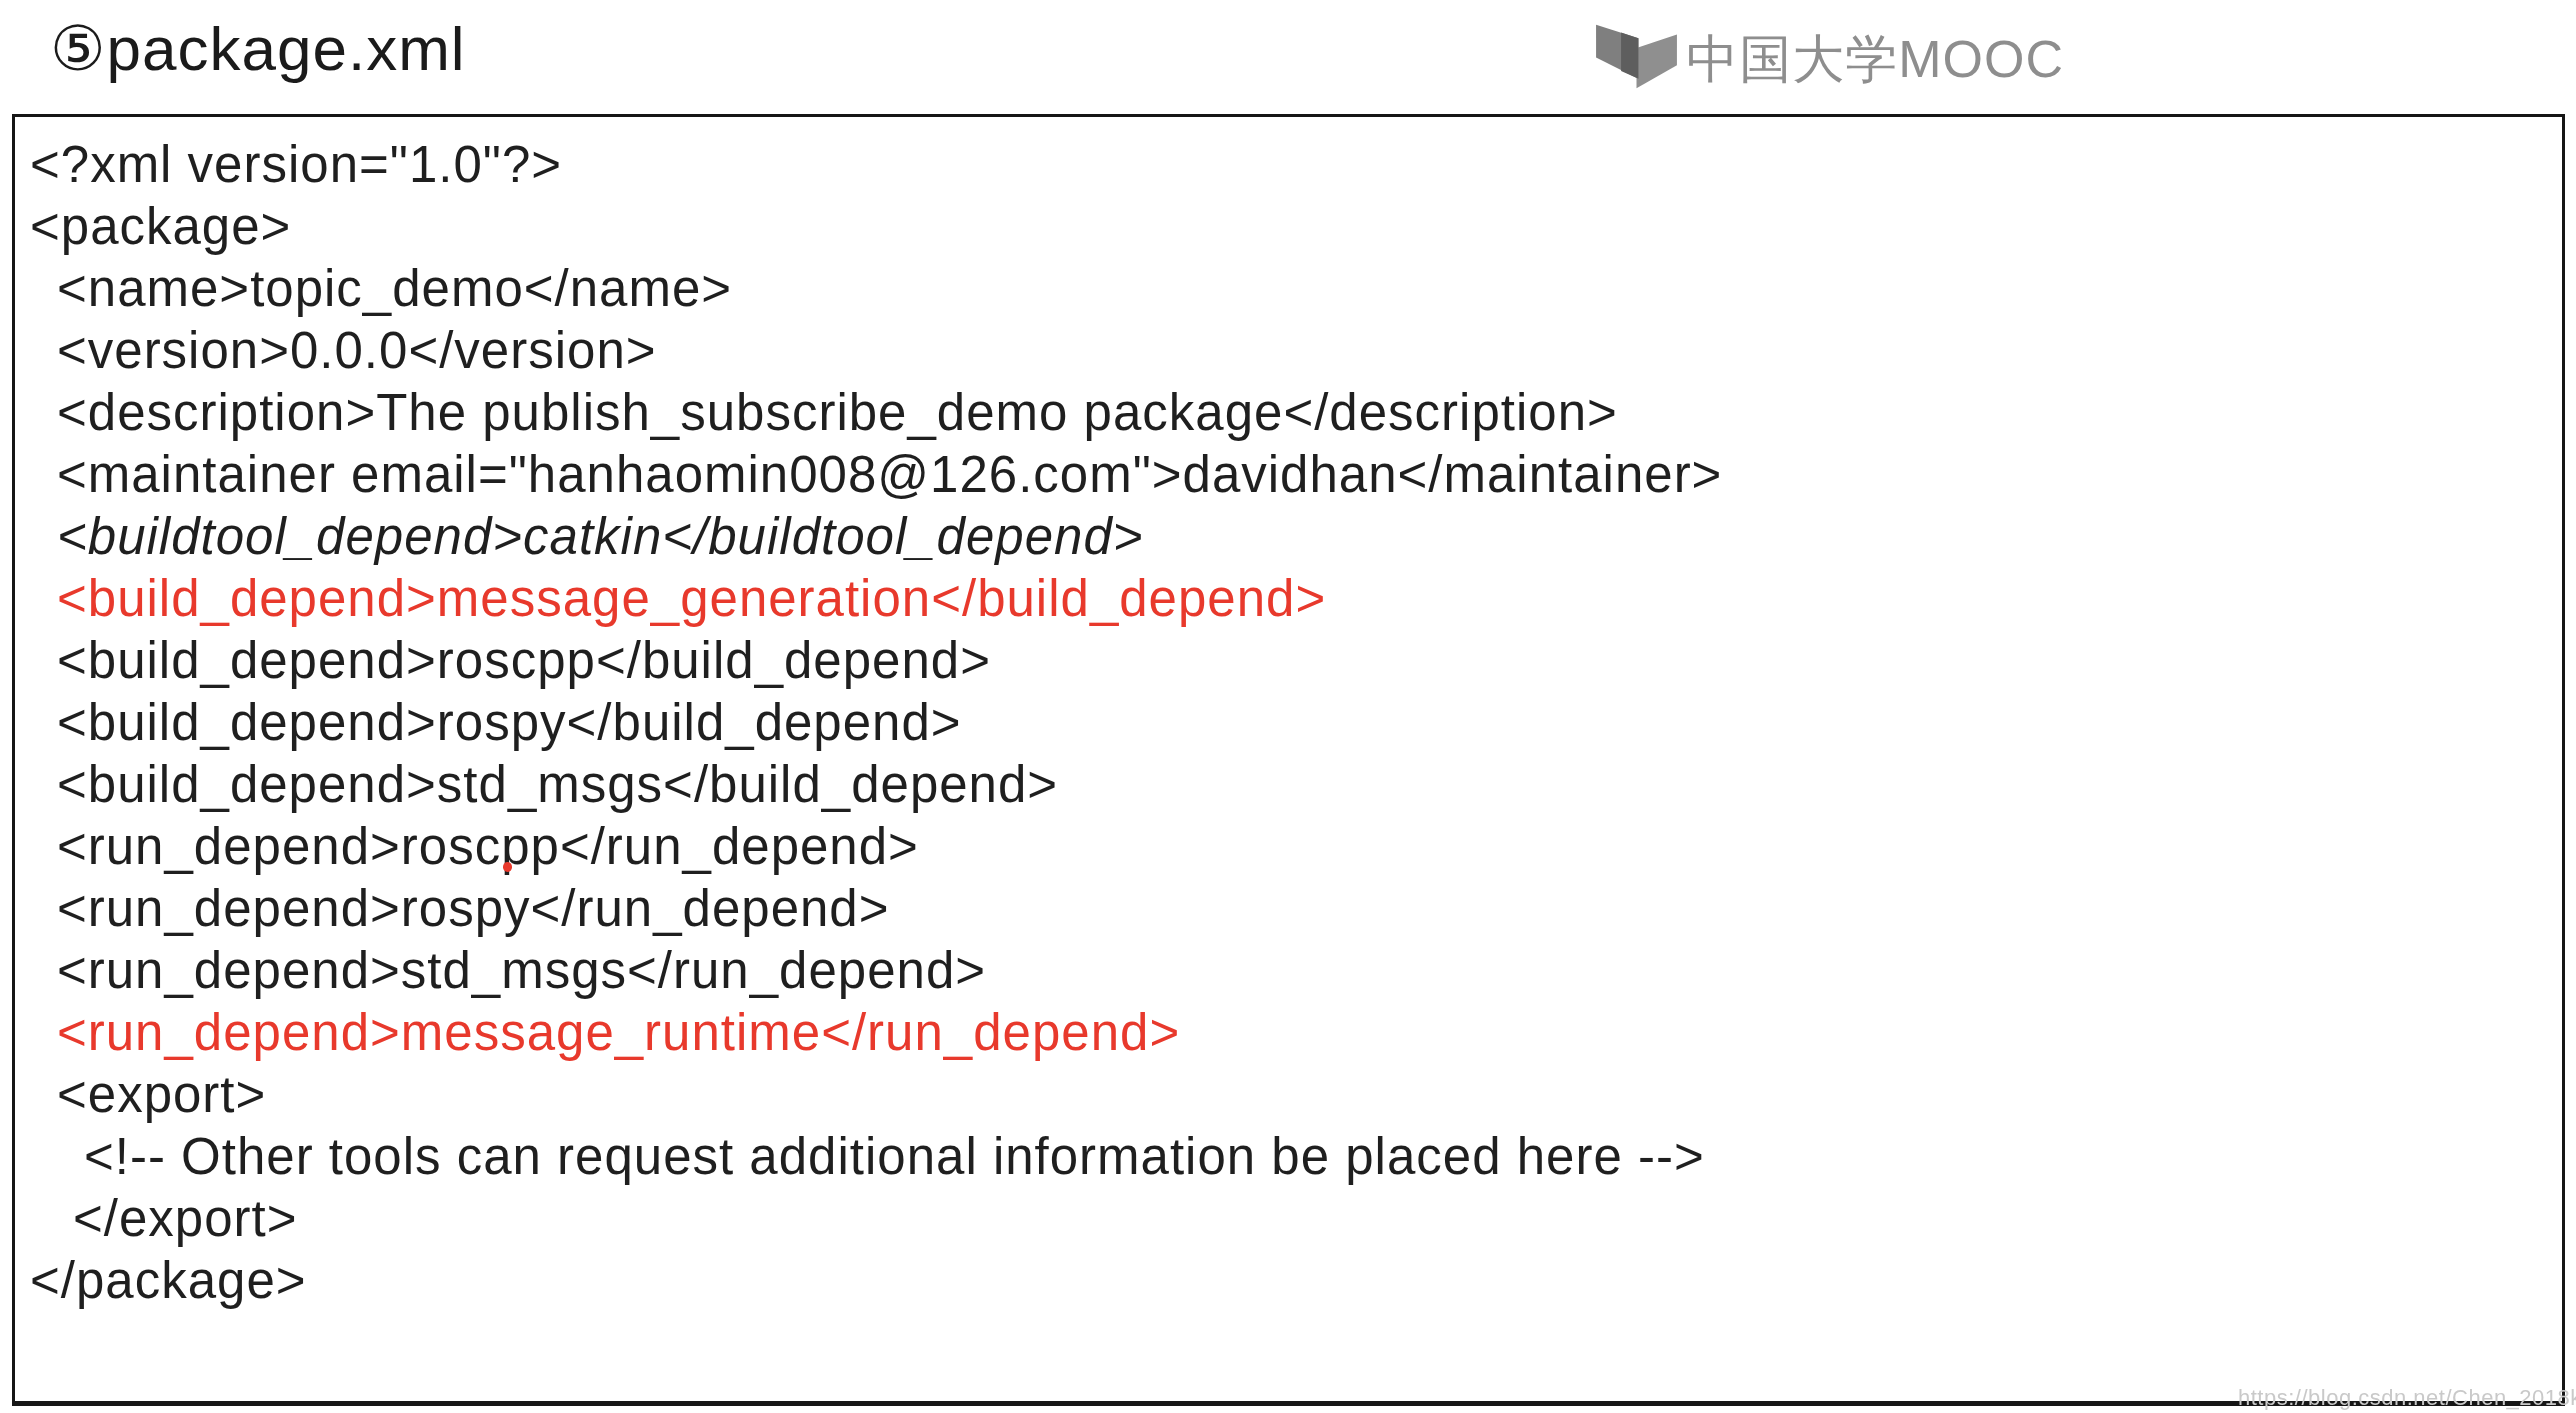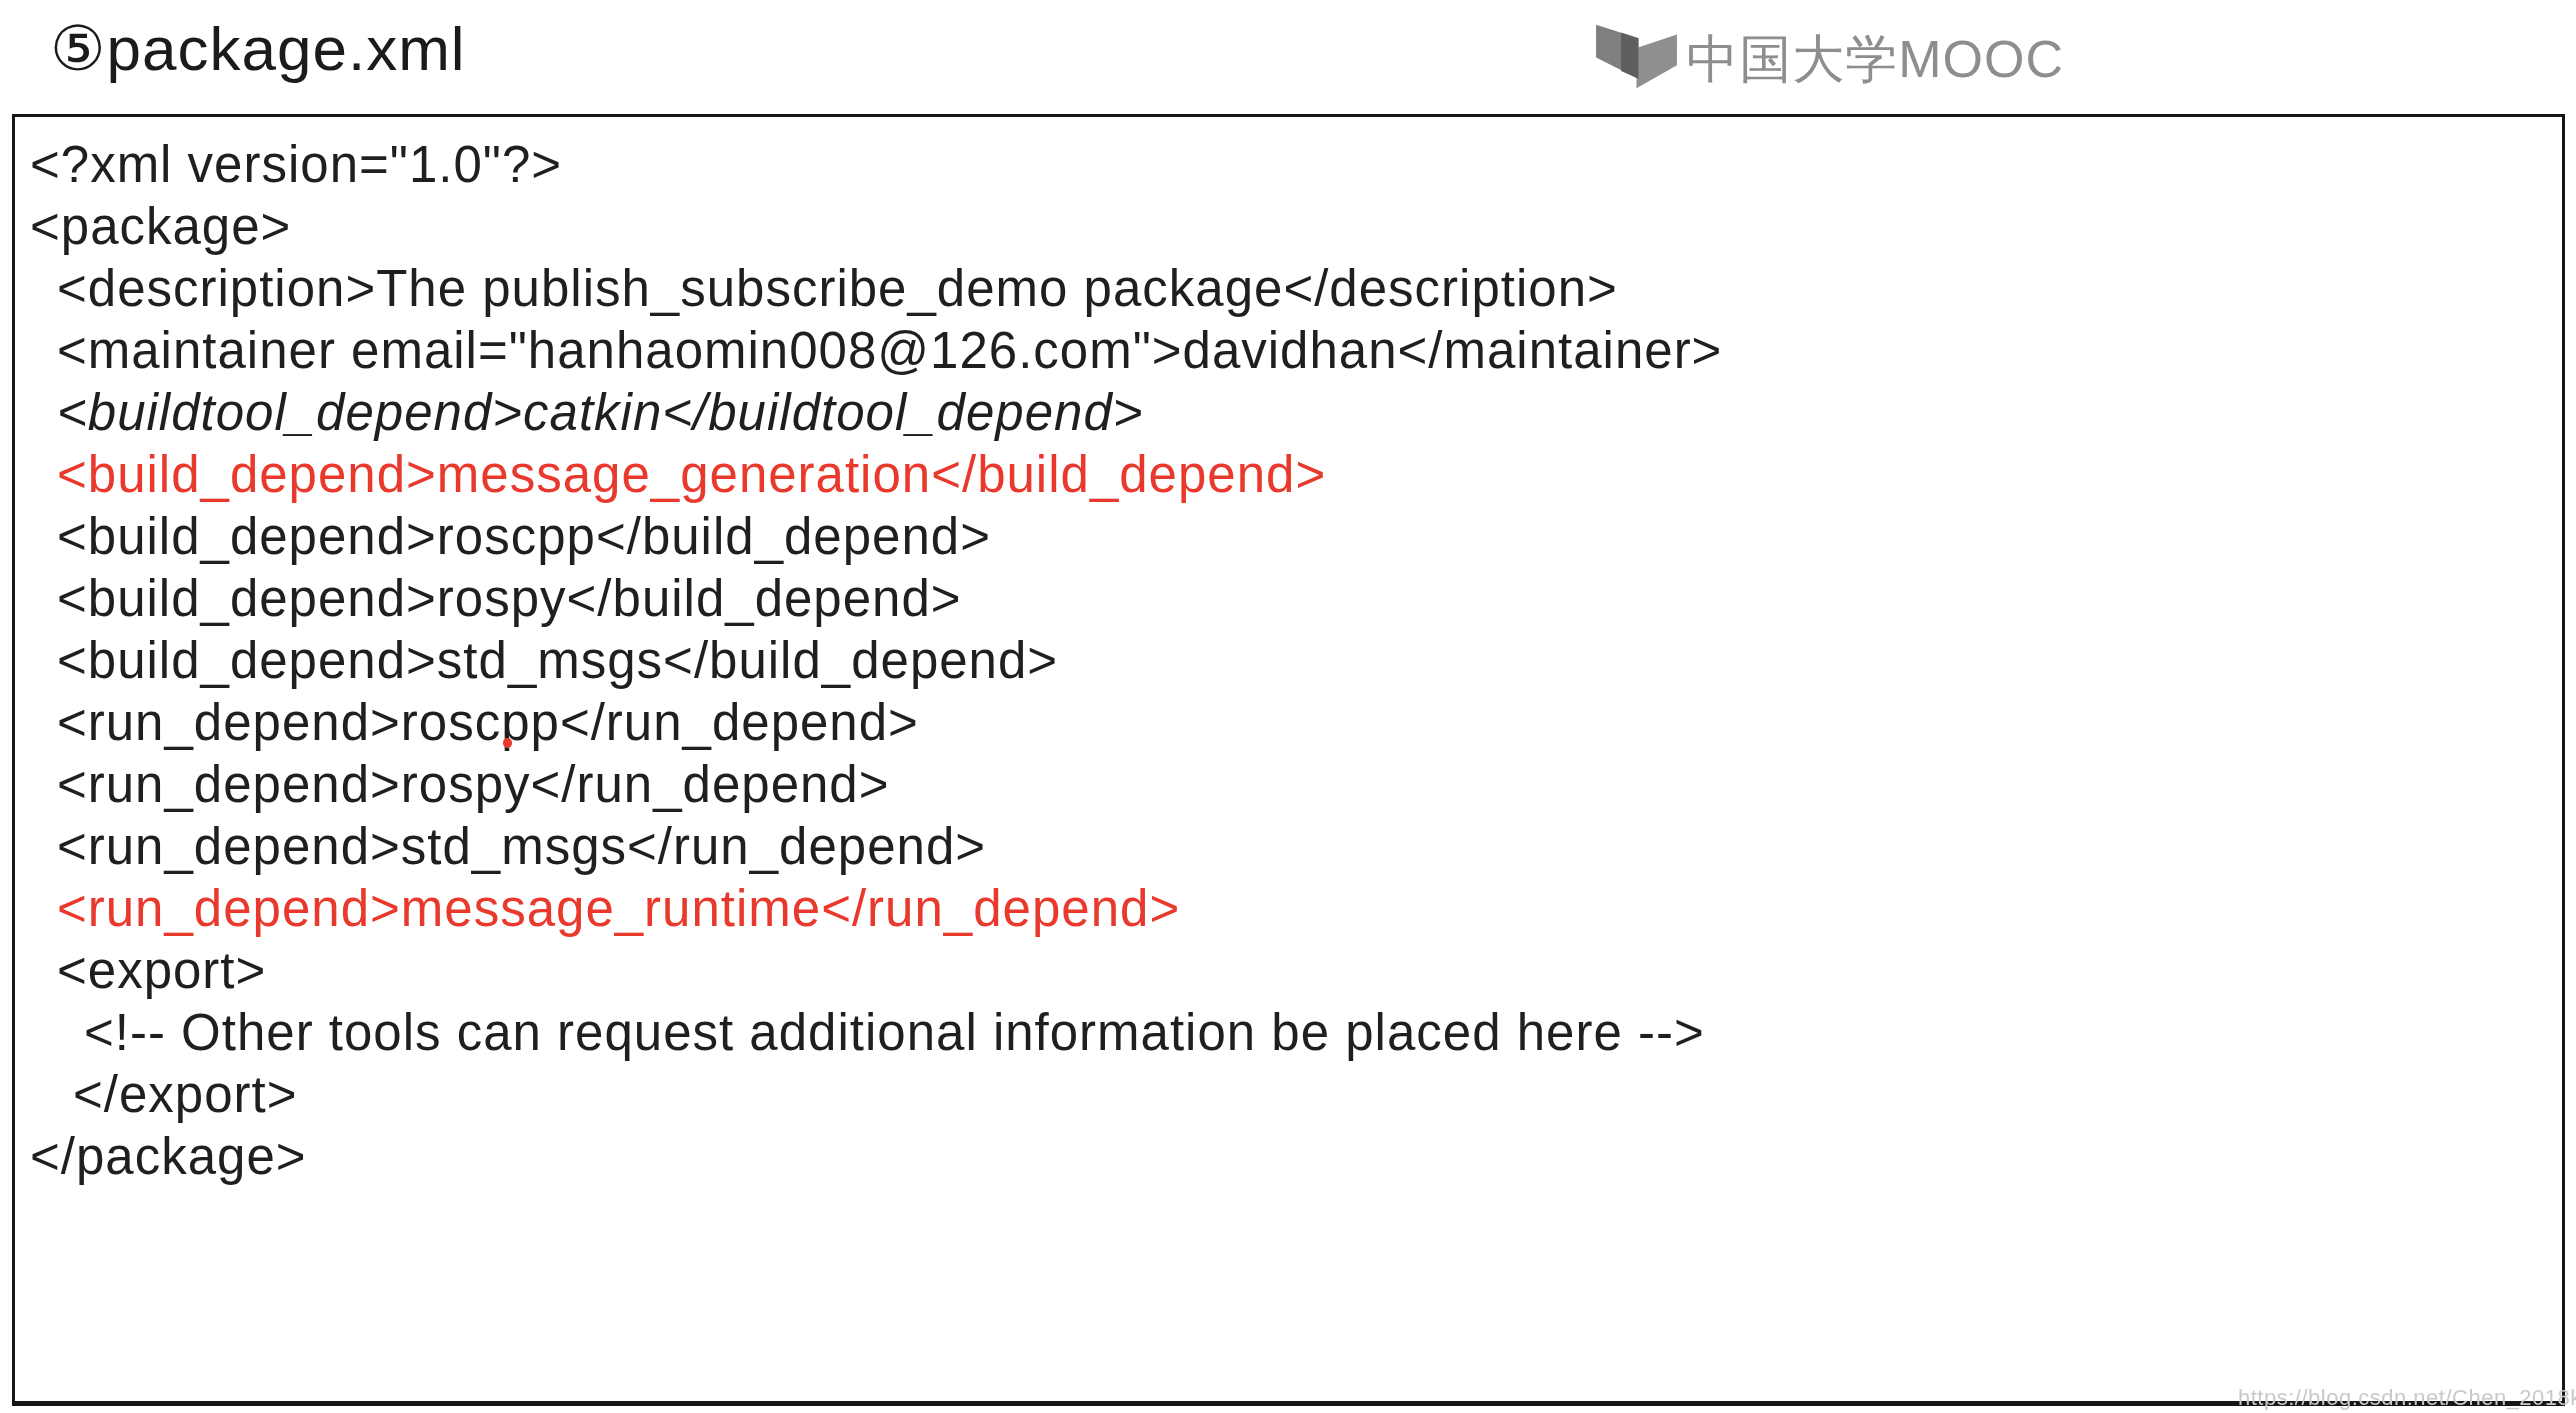--- a/index.html
+++ b/index.html
@@ -67,20 +67,22 @@
       <polygon class="wing-overlap" points="28,14 46,20 46,62 28,54"></polygon>
     </svg>
     <div class="logo-text">中国大学MOOC</div>
   </div>
 </div>
 
 <div class="code-panel">
   <div>
       <div class="code-line" style="padding-left: 0px;">&lt;?xml version="1.0"?&gt;</div>
       <div class="code-line" style="padding-left: 0px;">&lt;package&gt;</div>
+      <div class="code-line" style="padding-left: 27px;">&lt;name&gt;topic_demo&lt;/name&gt;</div>
+      <div class="code-line" style="padding-left: 27px;">&lt;version&gt;0.0.0&lt;/version&gt;</div>
       <div class="code-line" style="padding-left: 27px;">&lt;description&gt;The publish_subscribe_demo package&lt;/description&gt;</div>
       <div class="code-line" style="padding-left: 27px;">&lt;maintainer email="hanhaomin008@126.com"&gt;davidhan&lt;/maintainer&gt;</div>
       <div class="code-line" style="padding-left: 27px; font-style: italic;">&lt;buildtool_depend&gt;catkin&lt;/buildtool_depend&gt;</div>
       <div class="code-line hl" style="padding-left: 27px;">&lt;build_depend&gt;message_generation&lt;/build_depend&gt;</div>
       <div class="code-line" style="padding-left: 27px;">&lt;build_depend&gt;roscpp&lt;/build_depend&gt;</div>
       <div class="code-line" style="padding-left: 27px;">&lt;build_depend&gt;rospy&lt;/build_depend&gt;</div>
       <div class="code-line" style="padding-left: 27px;">&lt;build_depend&gt;std_msgs&lt;/build_depend&gt;</div>
       <div class="code-line" style="padding-left: 27px;">&lt;run_depend&gt;roscpp&lt;/run_depend&gt;<span class="red-dot"></span></div>
       <div class="code-line" style="padding-left: 27px;">&lt;run_depend&gt;rospy&lt;/run_depend&gt;</div>
       <div class="code-line" style="padding-left: 27px;">&lt;run_depend&gt;std_msgs&lt;/run_depend&gt;</div>

